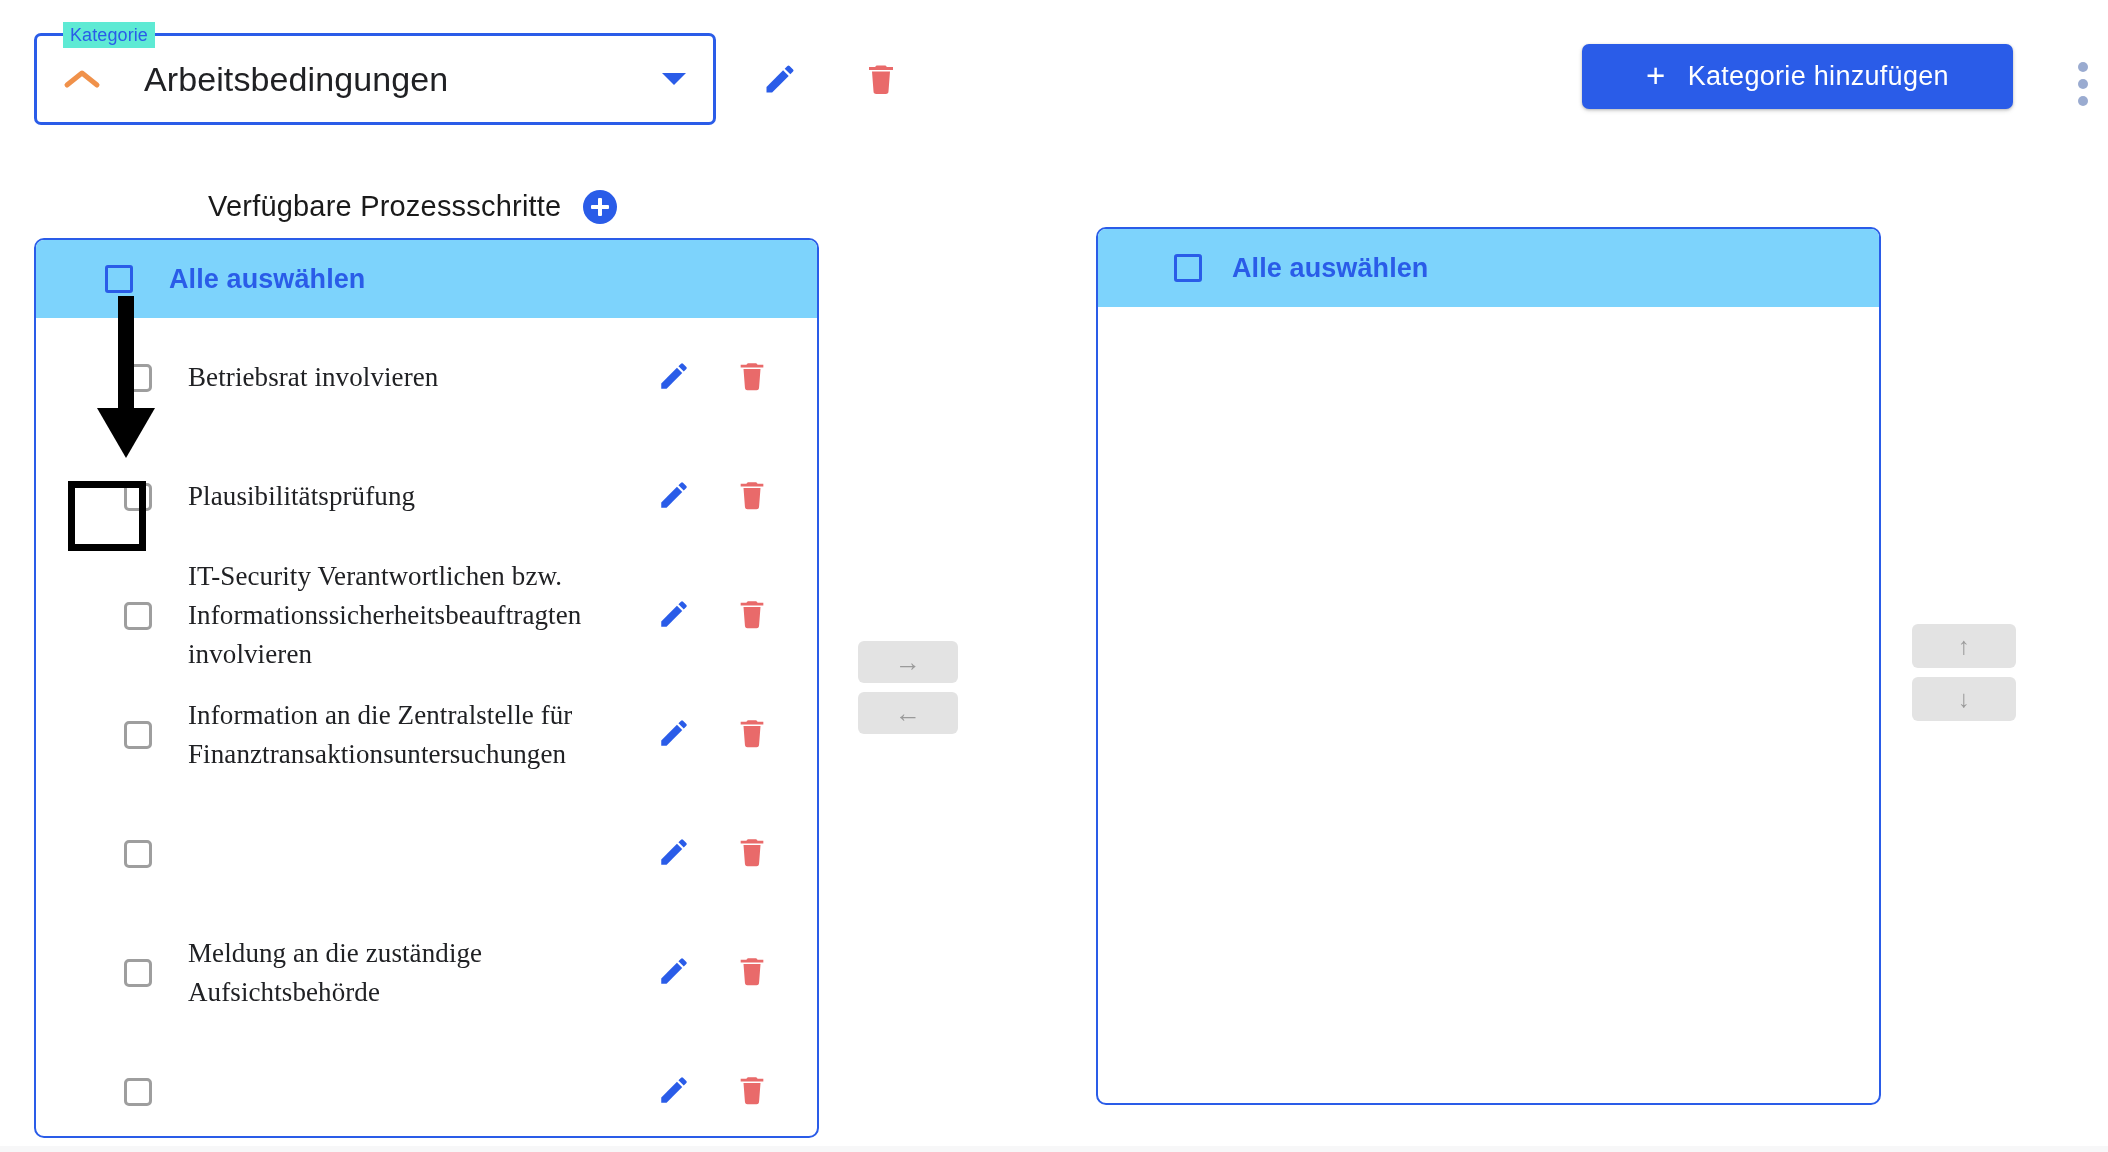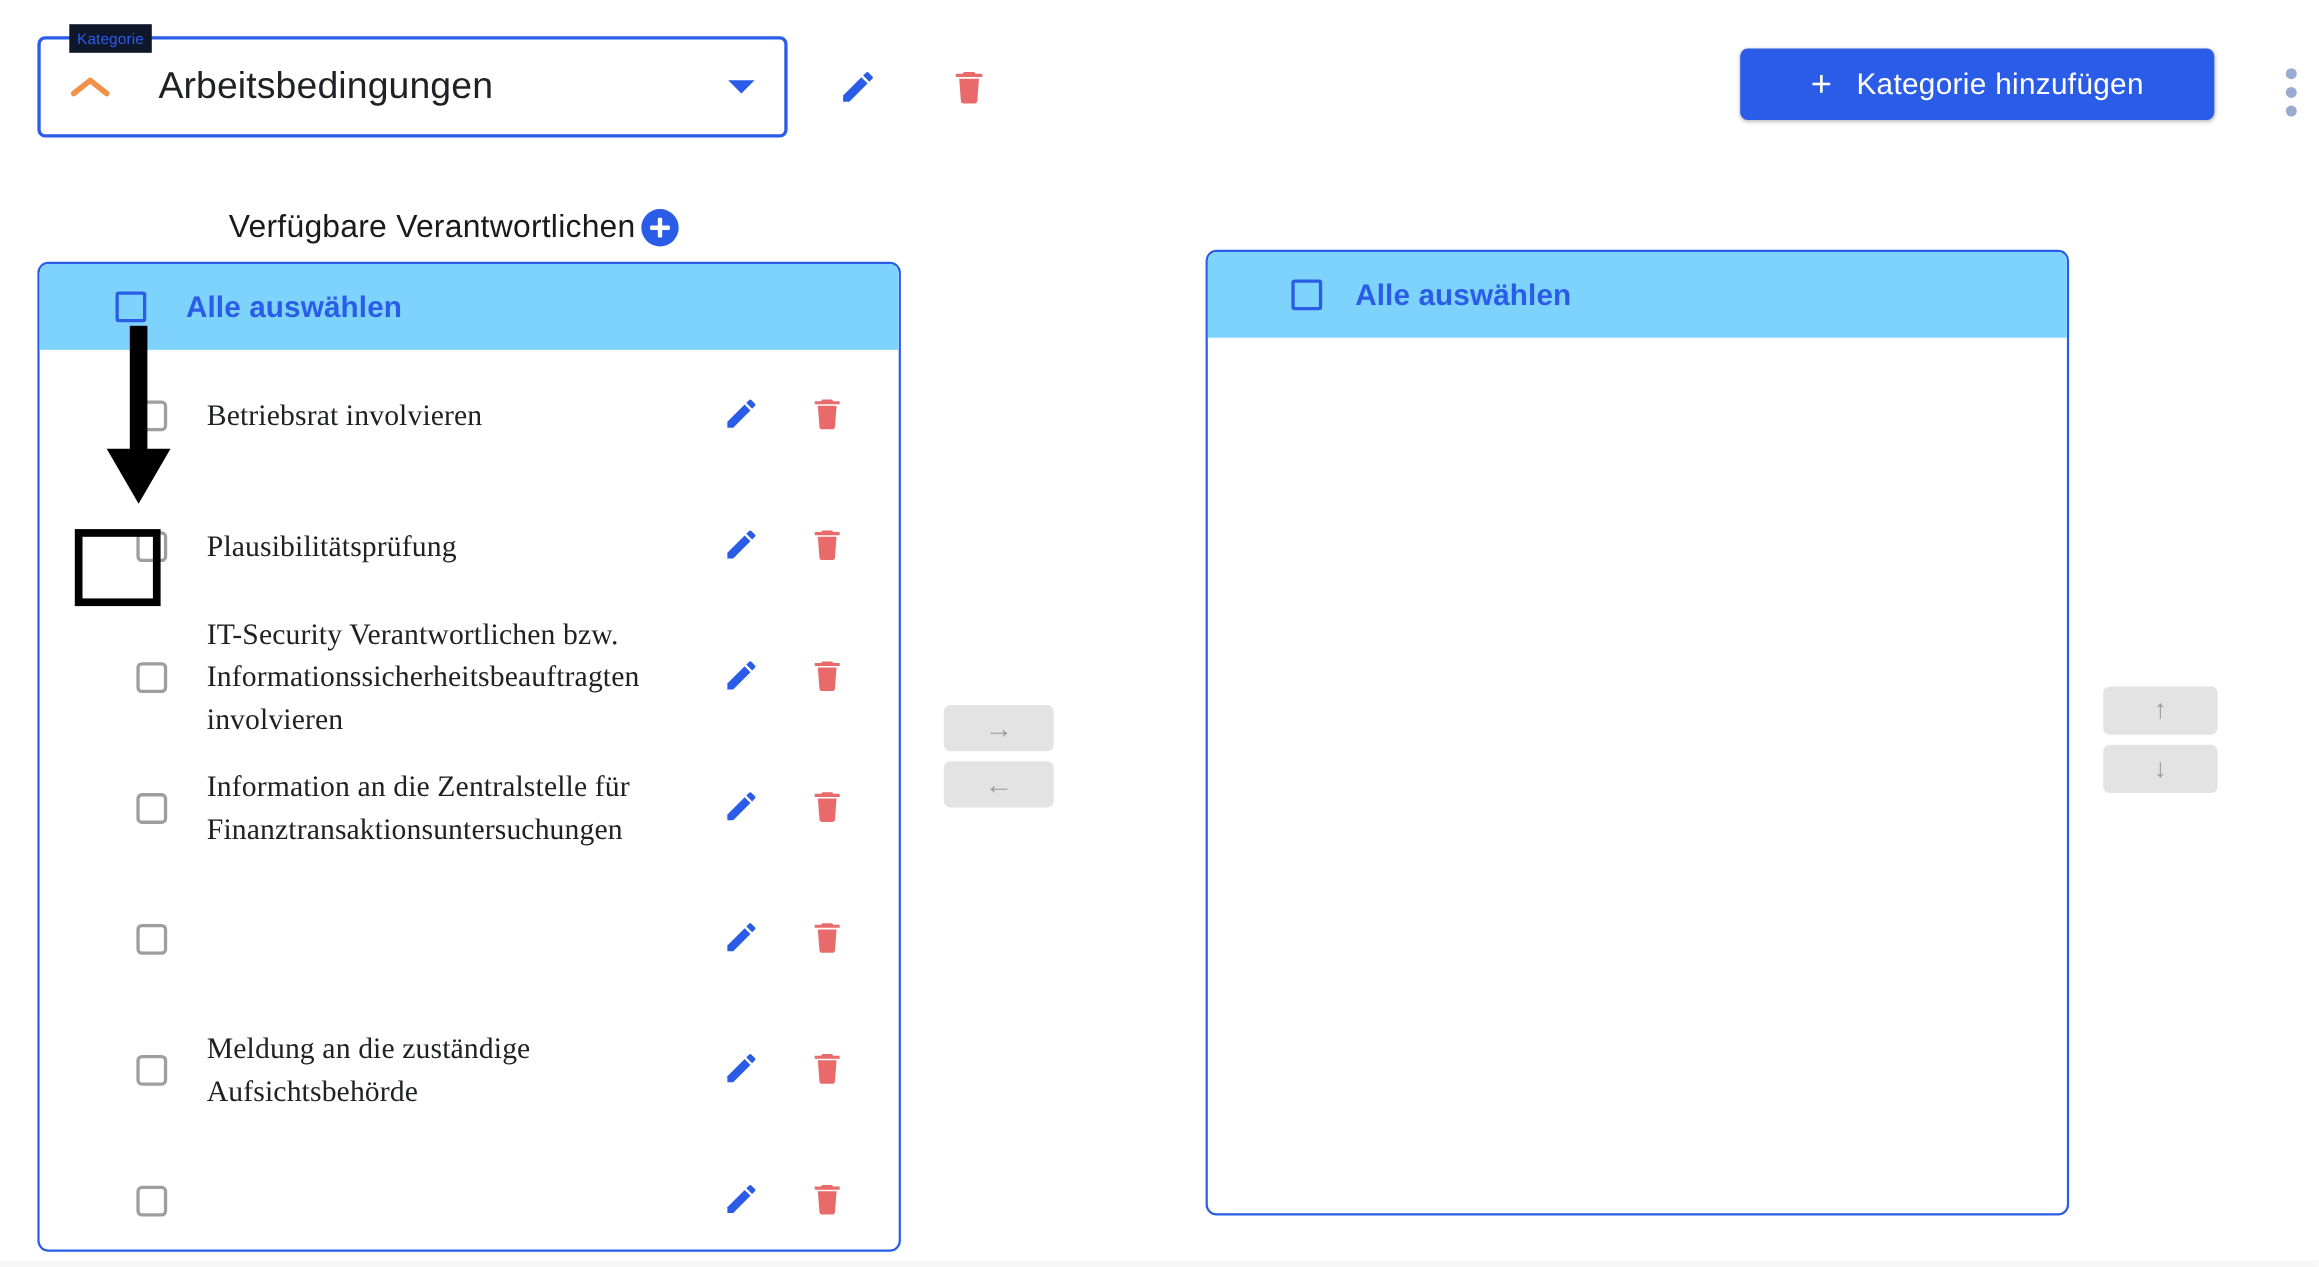--- a/index.html
+++ b/index.html
@@ -22,23 +22,23 @@
     left: 34px; top: 33px;
     width: 682px; height: 92px;
     border: 3px solid #2a5ce8;
     border-radius: 7px;
     background: #ffffff;
   }
   .category-legend {
     position: absolute;
     left: 26px; top: -14px;
     padding: 0 7px;
-    background: #0f172a;
+    background: #5eead4;
     color: #2a5ce8;
-    font-size: 14px;
+    font-size: 18px;
     line-height: 26px;
     letter-spacing: .1px;
   }
   .cat-chevron {
     position: absolute;
     left: 24px; top: 50%;
     transform: translateY(-50%);
     width: 42px; height: 42px;
     display: flex; align-items: center; justify-content: center;
   }
@@ -299,21 +299,21 @@
     <span class="plus-glyph">+</span>
     <span>Kategorie hinzufügen</span>
   </button>
 
   <div class="kebab">
     <span></span>
     <span></span>
     <span></span>
   </div>
 
-  <div class="col-heading" id="heading-available">Verfügbare Verantwortlichen</div>
+  <div class="col-heading" id="heading-available">Verfügbare Prozessschritte</div>
   <button class="add-step-btn">
     <span class="bar-h"></span>
     <span class="bar-v"></span>
   </button>
 
   <div class="panel" id="panel-available">
     <div class="panel-header">
       <div class="cb-all"></div>
       <div class="all-label">Alle auswählen</div>
     </div>

